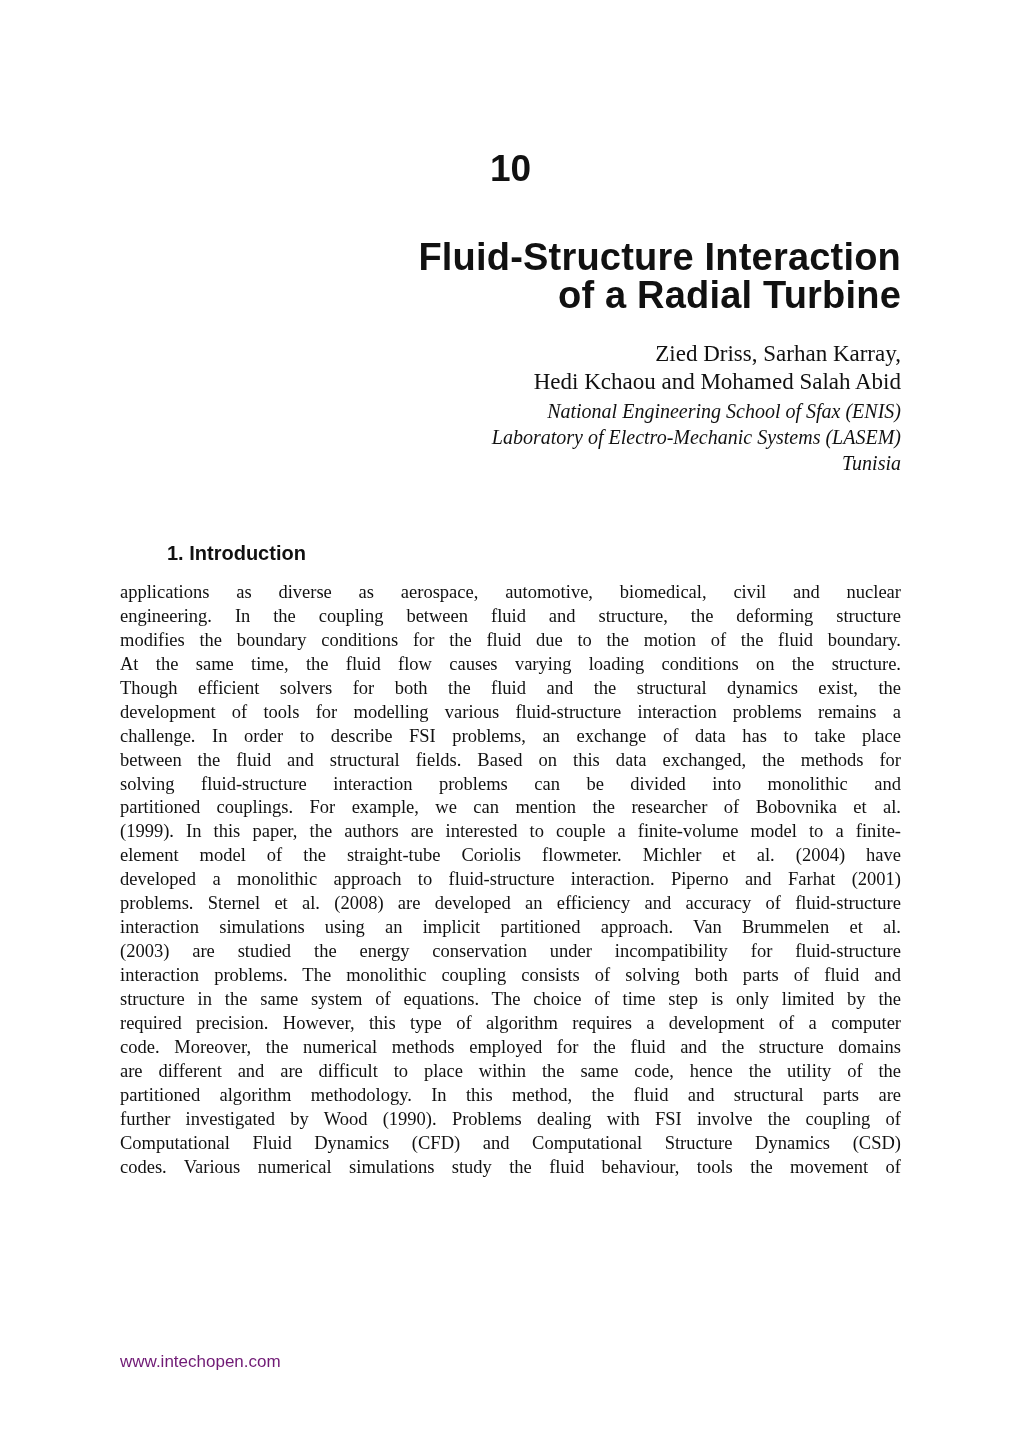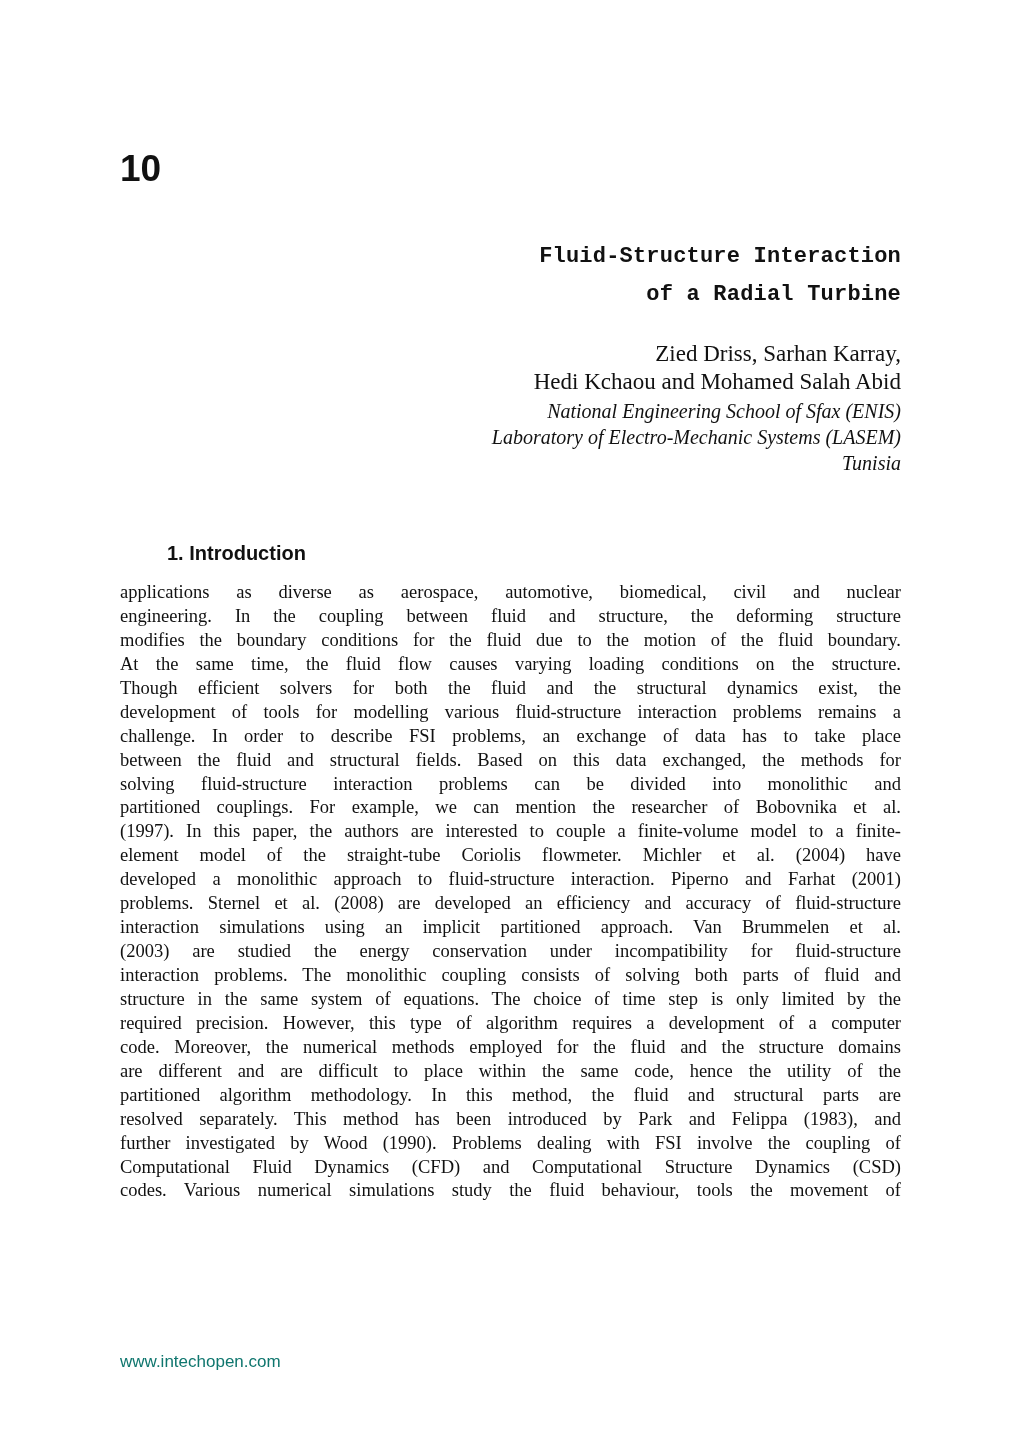--- a/index.html
+++ b/index.html
@@ -11,36 +11,36 @@
     background: #ffffff;
     font-family: "Liberation Serif", serif;
     color: #111111;
     overflow: hidden;
   }
   .chapter-number {
     position: absolute;
     top: 148px;
     left: 120px;
     width: 781px;
-    text-align: left;
+    text-align: center;
     font-family: "Liberation Sans", sans-serif;
     font-weight: bold;
     font-size: 37px;
     line-height: 42px;
     color: #111111;
   }
   .chapter-title {
     position: absolute;
     top: 238px;
     left: 120px;
     width: 781px;
     text-align: right;
-    font-family: Liberation Mono, monospace;
+    font-family: Liberation Sans, sans-serif;
     font-weight: bold;
-    font-size: 22px;
+    font-size: 38px;
     line-height: 38px;
     color: #111111;
     letter-spacing: 0.2px;
   }
   .authors {
     position: absolute;
     top: 340px;
     left: 120px;
     width: 781px;
     text-align: right;
@@ -85,21 +85,21 @@
     line-height: 23.95px;
     overflow: hidden;
     white-space: nowrap;
   }
   .footer {
     position: absolute;
     top: 1352px;
     left: 120px;
     font-family: "Liberation Sans", sans-serif;
     font-size: 17px;
-    color: #0f766e;
+    color: #701a75;
   }
 </style>
 </head>
 <body>
 
 <div class="page">
 
   <div class="chapter-number">10</div>
 
   <div class="chapter-title">
@@ -124,33 +124,32 @@
       <div class="body-line">applications as diverse as aerospace, automotive, biomedical, civil and nuclear</div>
       <div class="body-line">engineering. In the coupling between fluid and structure, the deforming structure</div>
       <div class="body-line">modifies the boundary conditions for the fluid due to the motion of the fluid boundary.</div>
       <div class="body-line">At the same time, the fluid flow causes varying loading conditions on the structure.</div>
       <div class="body-line">Though efficient solvers for both the fluid and the structural dynamics exist, the</div>
       <div class="body-line">development of tools for modelling various fluid-structure interaction problems remains a</div>
       <div class="body-line">challenge. In order to describe FSI problems, an exchange of data has to take place</div>
       <div class="body-line">between the fluid and structural fields. Based on this data exchanged, the methods for</div>
       <div class="body-line">solving fluid-structure interaction problems can be divided into monolithic and</div>
       <div class="body-line">partitioned couplings. For example, we can mention the researcher of Bobovnika et al.</div>
-      <div class="body-line">(1997). In this paper, the authors are interested to couple a finite-volume model to a finite-</div>
+      <div class="body-line">(1999). In this paper, the authors are interested to couple a finite-volume model to a finite-</div>
       <div class="body-line">element model of the straight-tube Coriolis flowmeter. Michler et al. (2004) have</div>
       <div class="body-line">developed a monolithic approach to fluid-structure interaction. Piperno and Farhat (2001)</div>
       <div class="body-line">problems. Sternel et al. (2008) are developed an efficiency and accuracy of fluid-structure</div>
       <div class="body-line">interaction simulations using an implicit partitioned approach. Van Brummelen et al.</div>
       <div class="body-line">(2003) are studied the energy conservation under incompatibility for fluid-structure</div>
       <div class="body-line">interaction problems. The monolithic coupling consists of solving both parts of fluid and</div>
       <div class="body-line">structure in the same system of equations. The choice of time step is only limited by the</div>
       <div class="body-line">required precision. However, this type of algorithm requires a development of a computer</div>
       <div class="body-line">code. Moreover, the numerical methods employed for the fluid and the structure domains</div>
       <div class="body-line">are different and are difficult to place within the same code, hence the utility of the</div>
       <div class="body-line">partitioned algorithm methodology. In this method, the fluid and structural parts are</div>
-      <div class="body-line">resolved separately. This method has been introduced by Park and Felippa (1983), and</div>
       <div class="body-line">further investigated by Wood (1990). Problems dealing with FSI involve the coupling of</div>
       <div class="body-line">Computational Fluid Dynamics (CFD) and Computational Structure Dynamics (CSD)</div>
       <div class="body-line">codes. Various numerical simulations study the fluid behaviour, tools the movement of</div>
     </div>
 
   <div class="footer">www.intechopen.com</div>
 
 </div>
 
 </body></html>

